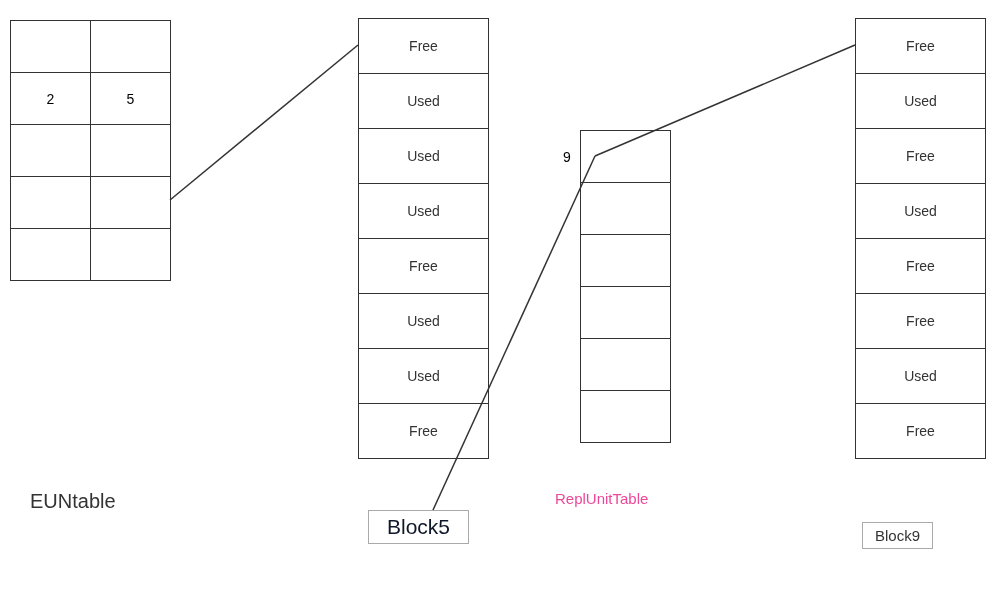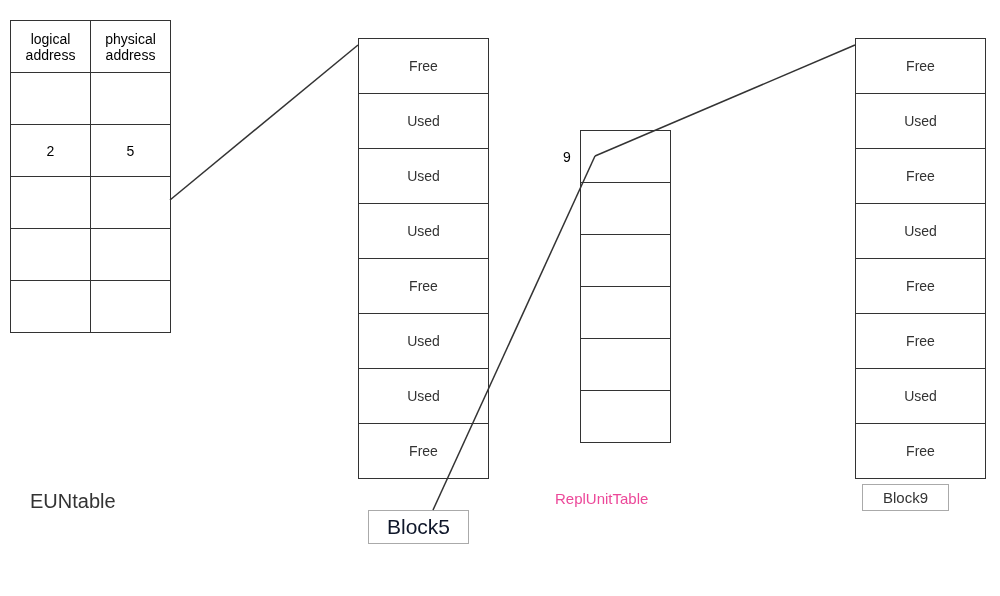--- a/index.html
+++ b/index.html
@@ -45,21 +45,20 @@
     }
 
     
     .block5-wrapper {
       position: absolute;
       left: 358px;
       top: 18px;
     }
     .block-col {
       border-collapse: collapse;
-      margin-top: 20px;
     }
     .block-col td {
       border: 1.5px solid #333;
       width: 130px;
       height: 55px;
       text-align: center;
       vertical-align: middle;
       font-size: 14px;
       color: #333;
     }
@@ -100,23 +99,23 @@
 
     
     .block9-wrapper {
       position: absolute;
       left: 855px;
       top: 18px;
     }
     .block9-label-box {
       position: absolute;
       left: 862px;
-      top: 484px;
+      top: 522px;
       border: 1.5px solid #aaa;
-      padding: 4px 20px;
+      padding: 4px 12px;
       background: #fff;
       font-size: 15px;
       color: #333;
     }
 
     
     .lines-svg {
       position: absolute;
       top: 0;
       left: 0;
@@ -126,24 +125,20 @@
     }
   </style>
 </head>
 <body>
 
 <div class="diagram-container">
 
   <div class="eun-table-wrapper">
     <table class="eun-table">
       <tbody>
-          <tr>
-        <td>logical address</td>
-        <td>physical address</td>
-      </tr>
       <tr>
         <td></td>
         <td></td>
       </tr>
       <tr>
         <td>2</td>
         <td>5</td>
       </tr>
       <tr>
         <td></td>

